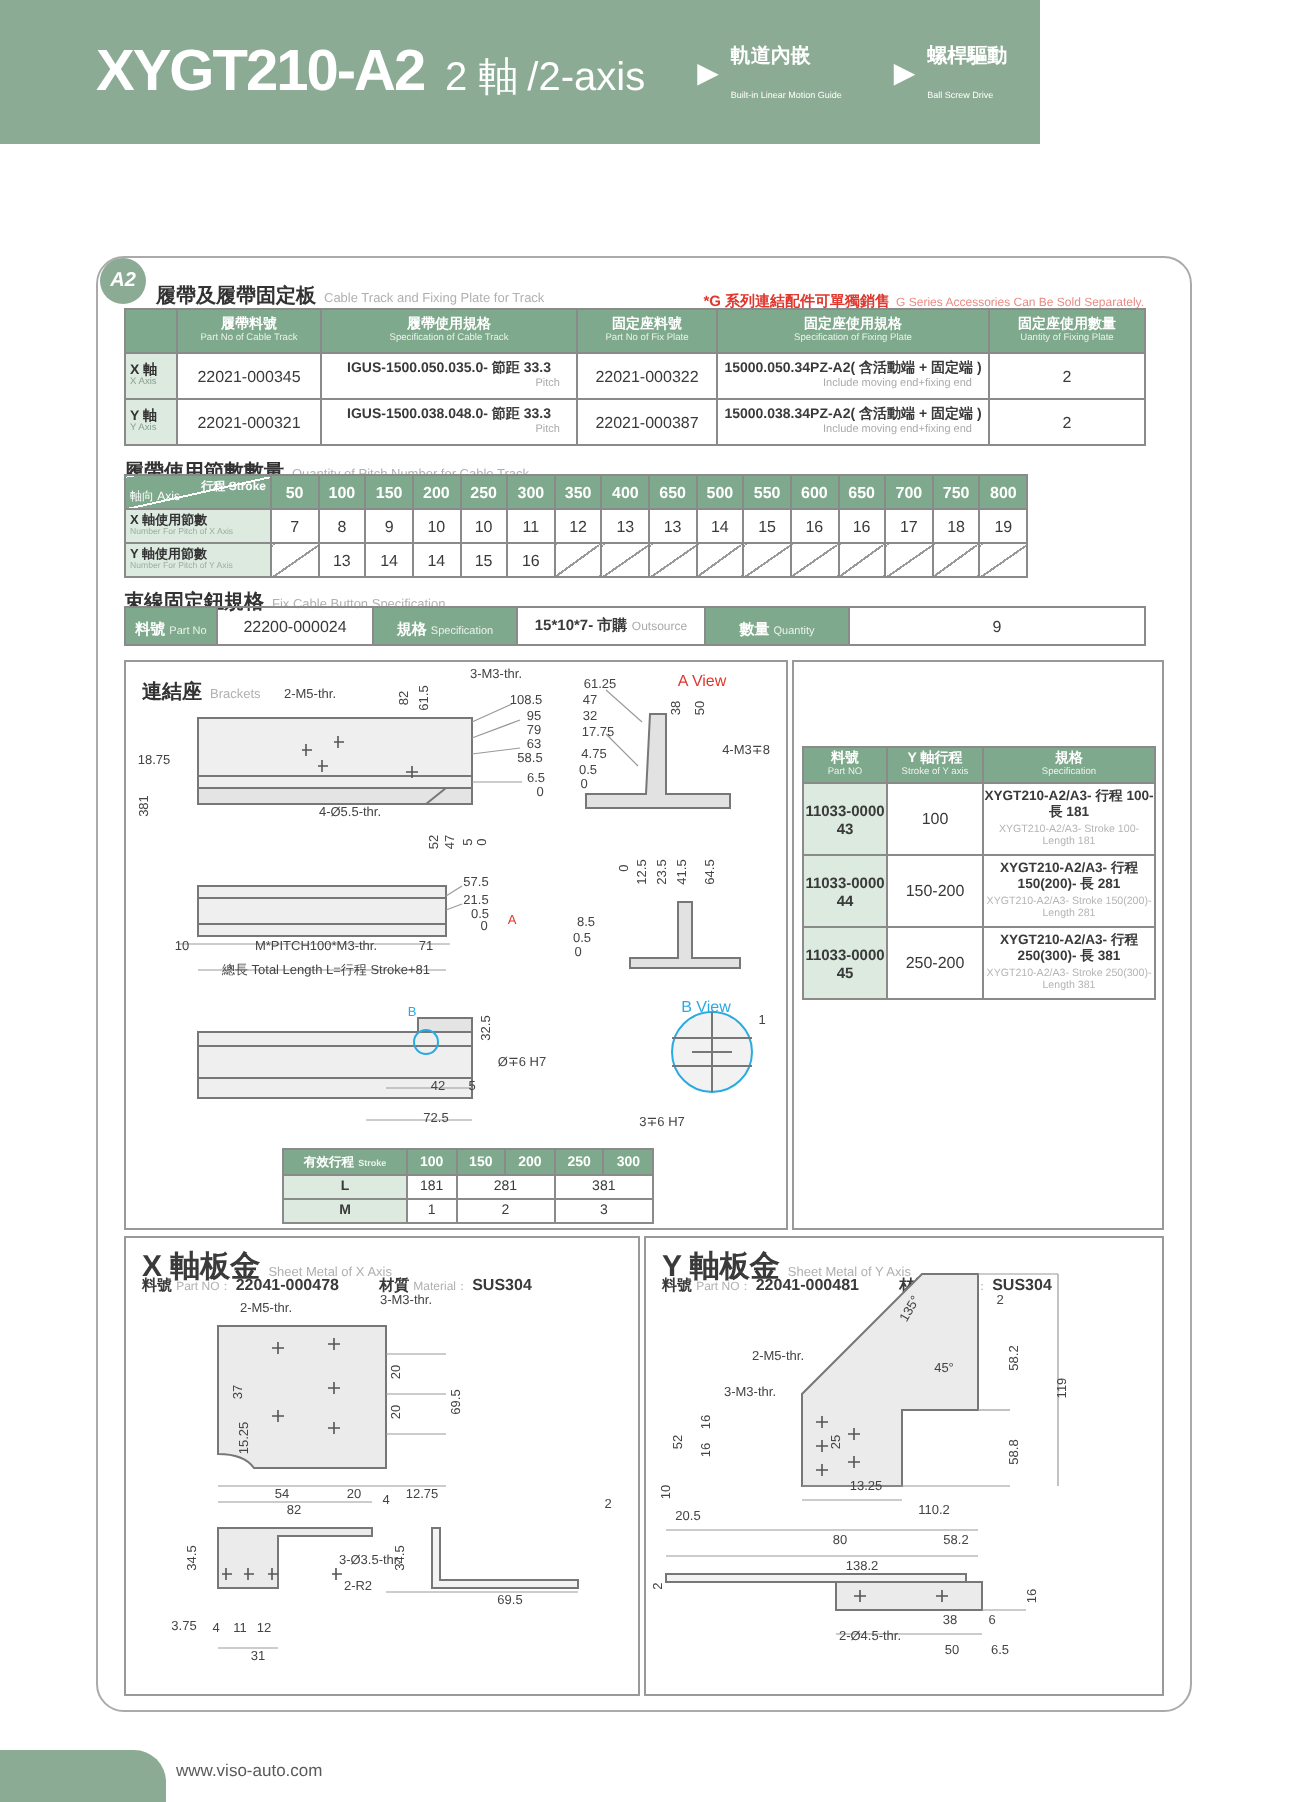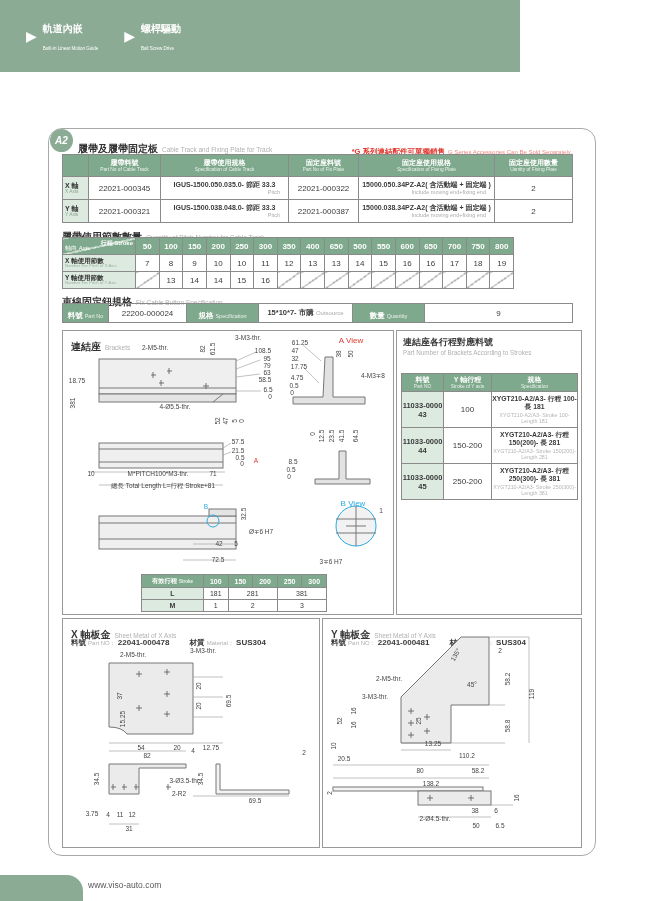--- a/index.html
+++ b/index.html
@@ -66,38 +66,43 @@
   #bp-table .spec .cn{display:block;font-size:6.8px;font-weight:bold;text-align:center;line-height:1.25;}
   #bp-table .spec .en{display:block;font-size:5.3px;color:#b5b5b5;text-align:center;line-height:1.2;}
   
   #mini-table th{font-size:7px;font-weight:bold;}
   #mini-table .lab-cell{background:var(--green-dark,#7FA98C);}
   #mini-table .lab-cell .cn{font-size:6.3px;font-weight:bold;color:#fff;}
   #mini-table .lab-cell .en{font-size:4.5px;color:#eaf2ec;margin-left:2px;}
   #mini-table td{font-size:7px;text-align:center;}
   #mini-table .rlab{background:var(--green-light,#DCEAE0);font-weight:bold;}
   
-  .sheet-head .cn{font-size:10px;font-weight:bold;}
+  .sheet-head .cn{font-size:15px;font-weight:bold;}
   .sheet-head .en{font-size:6.5px;color:#b0b0b0;margin-left:4px;}
   .sheet-part{font-size:7.5px;}
   .sheet-part .lab{font-weight:bold;}
   .sheet-part .lab-en{color:#b0b0b0;font-size:6px;}
   .sheet-part .pv{font-weight:bold;font-size:8px;}
   
   #footer-box{left:0;top:875px;width:83px;height:26px;background:var(--green,#8CAB94);border-top-right-radius:16px;}
   #footer-url{left:88px;top:880px;font-size:8.5px;color:#595a5c;}
   svg{position:absolute;left:0;top:0;}
   .dtitle{position:absolute;left:8px;top:5px;}
 </style>
 </head>
 <body>
 
 <div id="page">
 
   <div class="abs" id="band">
+    <div class="title">
+      <span class="model">XYGT210-A2</span>
+      <span class="axis-cn">2 軸</span>
+      <span class="axis-en">/2-axis</span>
+    </div>
     <div class="feature">
       <span class="tri">▶</span>
       <span><span class="ft-cn">軌道內嵌</span><br>
             <span class="ft-en">Built-in Linear Motion Guide</span></span>
     </div>
     <div class="feature">
       <span class="tri">▶</span>
       <span><span class="ft-cn">螺桿驅動</span><br>
             <span class="ft-en">Ball Screw Drive</span></span>
     </div>
@@ -434,24 +439,20 @@
         <span class="ann" style="left: 156px; top: 213px; transform: translate(-50%, -50%);">42</span>
         <span class="ann" style="left: 173px; top: 213px; transform: translate(-50%, -50%);">5</span>
         <span class="ann" style="left: 155px; top: 229px; transform: translate(-50%, -50%);">72.5</span>
         <span class="ann ann-cyan" style="left: 290px; top: 173px; transform: translate(-50%, -50%); font-size: 8px;">B View</span>
         <span class="ann" style="left: 318px; top: 180px; transform: translate(-50%, -50%);">1</span>
         <span class="ann" style="left: 268px; top: 231px; transform: translate(-50%, -50%);">3∓6 H7</span>
       </div>
   </div>
 
   <div class="abs dbox" style="left:396px;top:330px;width:184px;height:283px;">
-    <div class="abs" style="left:6px;top:5px;">
-      <div style="font-size:9px;font-weight:bold;">連結座各行程對應料號</div>
-      <div style="font-size:6.3px;color:#b0b0b0;">Part Number of Brackets According to Strokes</div>
-    </div>
     <table id="bp-table" class="abs" style="left:4px;top:42px;width:176px;">
       <colgroup>
           <col style="width:42px">
           <col style="width:48px">
           <col style="width:86px">
         </colgroup>
       <tbody>
           <tr style="height:18px">
         <th>
               <span class="hcn">料號</span>

